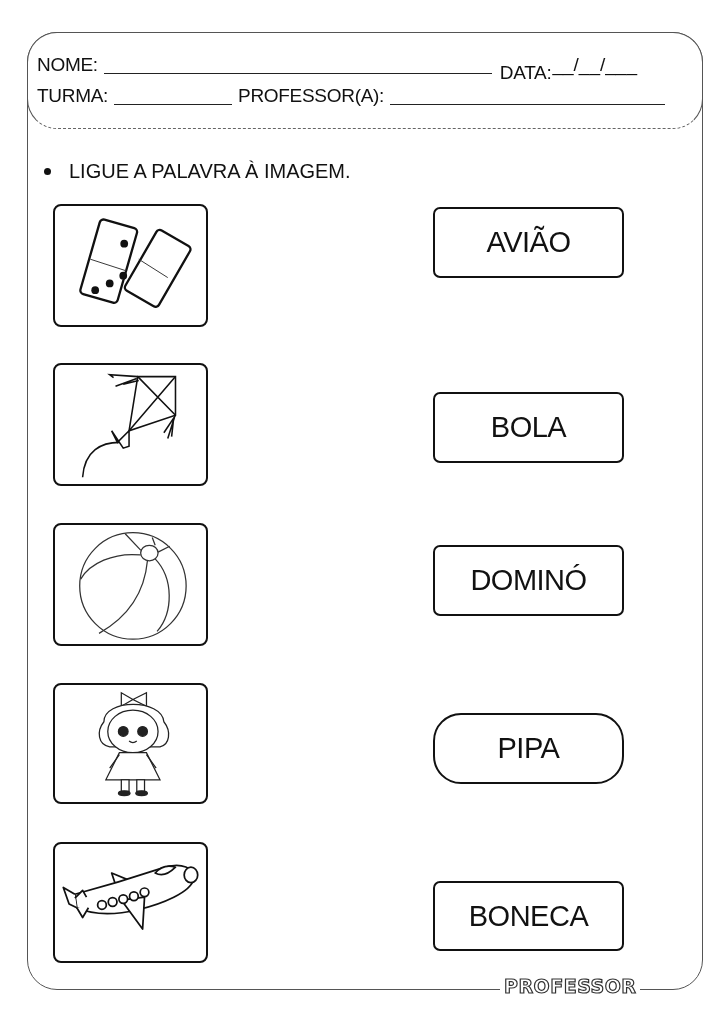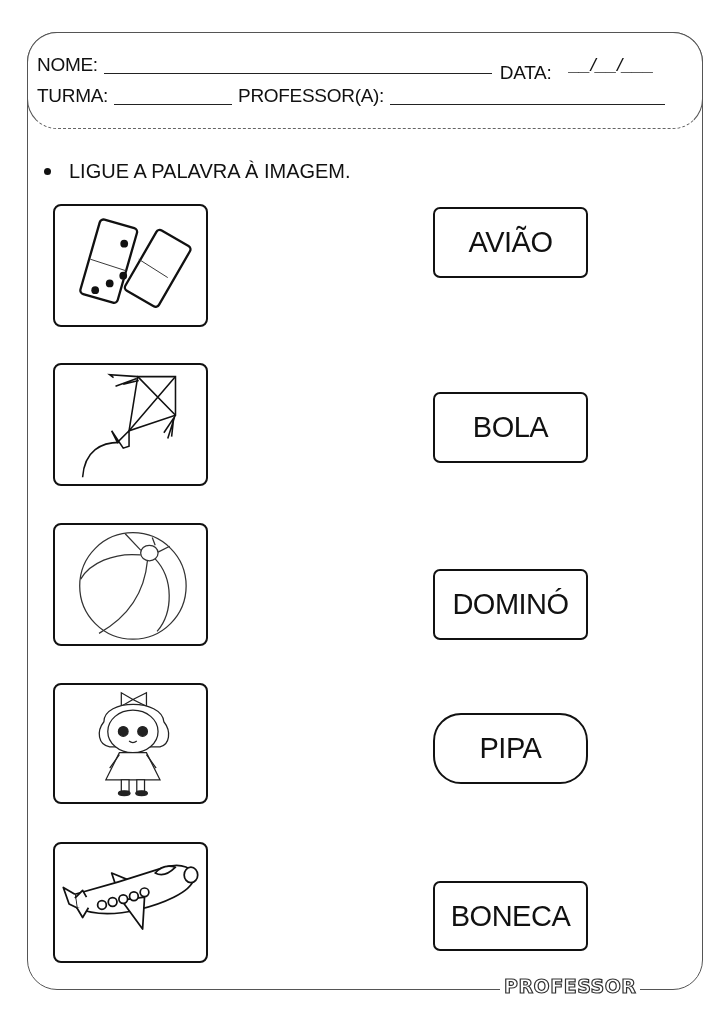--- a/index.html
+++ b/index.html
@@ -5,34 +5,34 @@
   html,body{margin:0;padding:0;background:#fff;}
   body{width:724px;height:1024px;position:relative;overflow:hidden;font-family:"Liberation Sans","DejaVu Sans",sans-serif;color:#111;}
   .frame{position:absolute;left:27px;top:32px;width:676px;height:958px;border:1.3px solid #555;border-radius:30px;box-sizing:border-box;}
   .header{position:absolute;left:27px;top:32px;width:676px;height:97px;border:1.3px solid #555;border-bottom:1.3px dashed #666;border-radius:30px;box-sizing:border-box;background:#fff;}
   .hrow{position:absolute;left:9px;font-size:19px;letter-spacing:-0.3px;white-space:nowrap;display:flex;align-items:center;}
   .hrow .line{display:inline-block;border-bottom:1.2px solid #222;height:18px;margin:0 6px 2px 6px;}
   .instr{position:absolute;left:44px;top:160px;font-size:20px;display:flex;align-items:center;}
   .bullet{width:7px;height:7px;border-radius:50%;background:#111;margin-right:18px;}
   .imgbox{position:absolute;left:53px;width:155px;border:2.4px solid #111;border-radius:8px;box-sizing:border-box;background:#fff;}
   .imgbox svg{position:absolute;left:0;top:0;width:100%;height:100%;}
-  .wordbox{position:absolute;left:433px;width:155px;height:71px;border:2.4px solid #111;border-radius:7px;box-sizing:border-box;display:flex;align-items:center;justify-content:center;font-size:29px;letter-spacing:-0.5px;}
+  .wordbox{position:absolute;left:433px;width:191px;height:71px;border:2.4px solid #111;border-radius:7px;box-sizing:border-box;display:flex;align-items:center;justify-content:center;font-size:29px;letter-spacing:-0.5px;}
   .logo{position:absolute;left:500px;top:975px;padding:0 4px;background:#fff;font-family:"DejaVu Sans",sans-serif;font-weight:bold;font-size:19px;color:#fff;letter-spacing:0.5px;-webkit-text-stroke:1.2px #333;}
 </style>
 </head>
 <body>
 
 <div class="frame"></div>
 
 <div class="header">
   <div class="hrow" style="top:13px;">
     <span>NOME:</span>
     <span class="line" style="width:388px;"></span>
     <span style="margin-left:2px;margin-top:16px;">DATA:</span>
-    <span style="margin-left:18px;letter-spacing:0;font-style:italic;">__/__/___</span>
+    <span style="margin-left:1px;letter-spacing:0;">__/__/___</span>
   </div>
   <div class="hrow" style="top:52px;">
     <span>TURMA:</span>
     <span class="line" style="width:118px;"></span>
     <span>PROFESSOR(A):</span>
     <span class="line" style="width:275px;"></span>
   </div>
 </div>
 
 <div class="instr">
@@ -113,21 +113,21 @@
     <circle cx="92" cy="50" r="4.5"></circle>
   </svg>
 </div>
 
 <div class="wordbox" style="top:207px;">
   <span>AVIÃO</span>
 </div>
 <div class="wordbox" style="top:392px;">
   <span>BOLA</span>
 </div>
-<div class="wordbox" style="top:545px;margin-top:24px;">
+<div class="wordbox" style="top:545px;">
   <span>DOMINÓ</span>
 </div>
 <div class="wordbox" style="top:713px;border-radius:28px;">
   <span>PIPA</span>
 </div>
 <div class="wordbox" style="top:881px;height:70px;">
   <span>BONECA</span>
 </div>
 
 <div class="logo">PROFESSOR</div>

